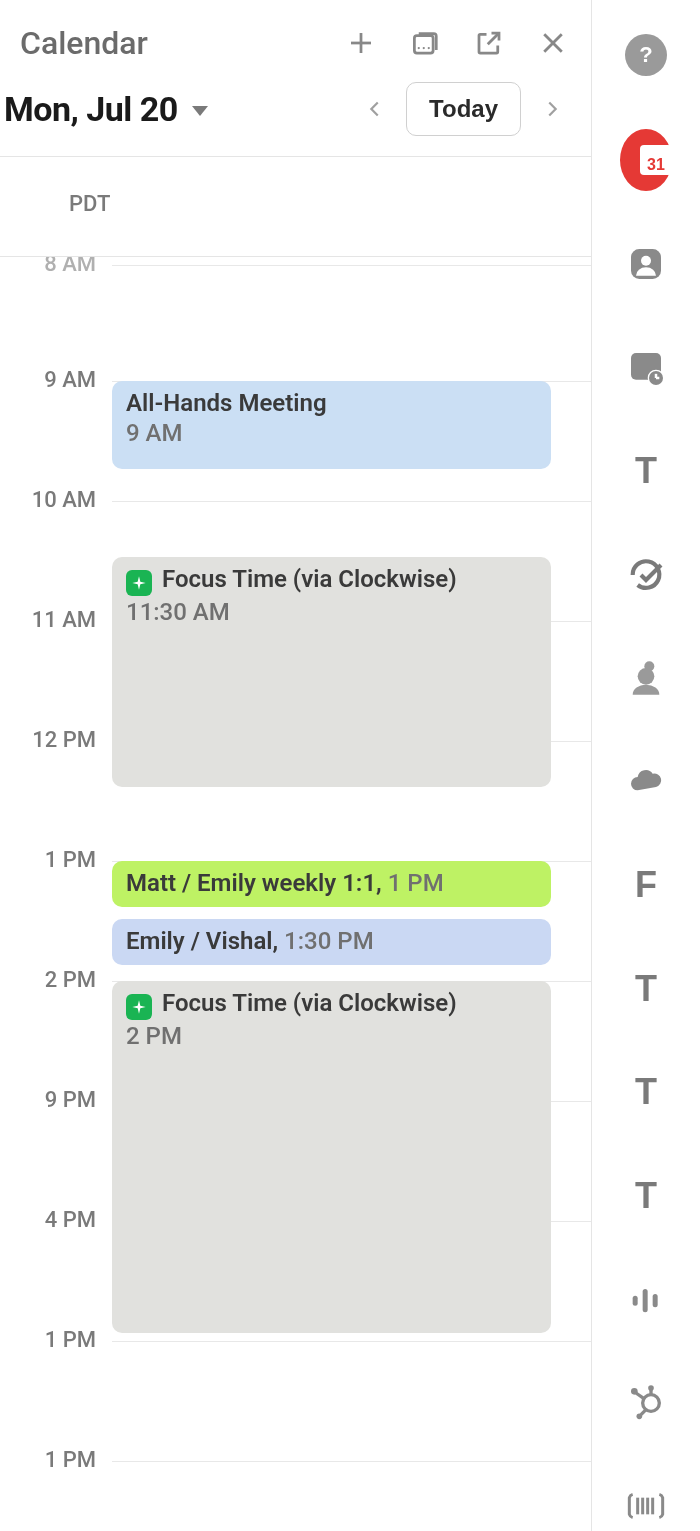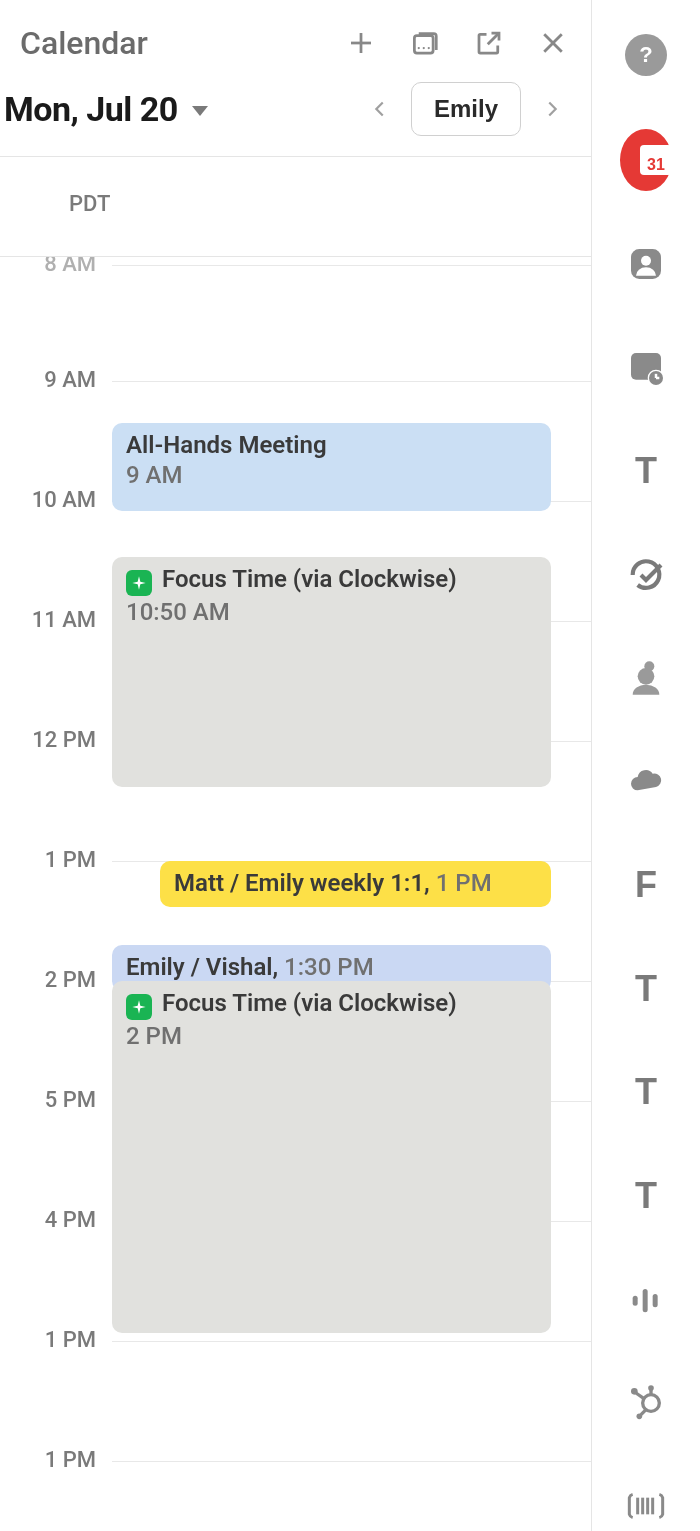--- a/index.html
+++ b/index.html
@@ -157,24 +157,24 @@
     .event {
       position: absolute;
       left: 0;
       right: 0;
       border-radius: 10px;
       padding: 8px 14px;
       font-size: 24px;
       overflow: hidden;
       cursor: pointer;
     }
-    .event.blue   { background: #cbdff4; margin-top: 42px; }
+    .event.blue   { background: #cbdff4; }
     .event.teal   { background: #c0e6e0; }
     .event.gray   { background: #e1e1de; }
-    .event.green  { background: #fde047; margin-left: 48px; }
+    .event.green  { background: #bef264; }
     .event.blue2  { background: #cad8f3; }
     .event-title {
       color: #3a3a3a;
       font-weight: 600;
     }
     .event-time-inline {
       color: #707070;
       font-weight: 500;
     }
     .event-subtime {
@@ -303,21 +303,21 @@
   <div class="date-row">
     <div class="date-label-wrap">
       <span class="date-label">Mon, Jul 20</span>
       <span class="date-caret"></span>
     </div>
     <button class="nav-chevron">
       <svg viewBox="0 0 24 24">
         <polyline points="15 5 8 12 15 19"></polyline>
       </svg>
     </button>
-    <button class="today-btn">Emily</button>
+    <button class="today-btn">Today</button>
     <button class="nav-chevron">
       <svg viewBox="0 0 24 24">
         <polyline points="9 5 16 12 9 19"></polyline>
       </svg>
     </button>
   </div>
 
   <div class="tz-row">PDT</div>
 
   <div class="timeline-wrap">
@@ -344,21 +344,21 @@
         </div>
         <div class="hour-row" style="top: 604px;">
           <div class="hour-label">1 PM</div>
           <div class="hour-line"></div>
         </div>
         <div class="hour-row" style="top: 724px;">
           <div class="hour-label">2 PM</div>
           <div class="hour-line"></div>
         </div>
         <div class="hour-row" style="top: 844px;">
-          <div class="hour-label">5 PM</div>
+          <div class="hour-label">9 PM</div>
           <div class="hour-line"></div>
         </div>
         <div class="hour-row" style="top: 964px;">
           <div class="hour-label">4 PM</div>
           <div class="hour-line"></div>
         </div>
         <div class="hour-row" style="top: 1084px;">
           <div class="hour-label">1 PM</div>
           <div class="hour-line"></div>
         </div>
@@ -370,24 +370,24 @@
           <div class="event blue" style="top: 124px; height: 88px;">
             <div><span class="event-title">All-Hands Meeting</span></div>
             <span class="event-subtime">9 AM</span>
           </div>
           <div class="event gray" style="top: 300px; height: 230px;">
             <div><span class="event-icon">
                 <svg viewBox="0 0 24 24">
                   <path d="M12 2 L14 10 L22 12 L14 14 L12 22 L10 14 L2 12 L10 10 Z"></path>
                 </svg>
               </span><span class="event-title">Focus Time (via Clockwise)</span></div>
-            <span class="event-subtime">10:50 AM</span>
+            <span class="event-subtime">11:30 AM</span>
           </div>
           <div class="event green" style="top: 604px; height: 46px;"><span class="event-title">Matt / Emily weekly 1:1, </span><span class="event-time-inline">1 PM</span></div>
-          <div class="event blue2" style="top: 688px; height: 46px;"><span class="event-title">Emily / Vishal, </span><span class="event-time-inline">1:30 PM</span></div>
+          <div class="event blue2" style="top: 662px; height: 46px;"><span class="event-title">Emily / Vishal, </span><span class="event-time-inline">1:30 PM</span></div>
           <div class="event gray" style="top: 724px; height: 352px;">
             <div><span class="event-icon">
                 <svg viewBox="0 0 24 24">
                   <path d="M12 2 L14 10 L22 12 L14 14 L12 22 L10 14 L2 12 L10 10 Z"></path>
                 </svg>
               </span><span class="event-title">Focus Time (via Clockwise)</span></div>
             <span class="event-subtime">2 PM</span>
           </div>
         </div>
       </div>

